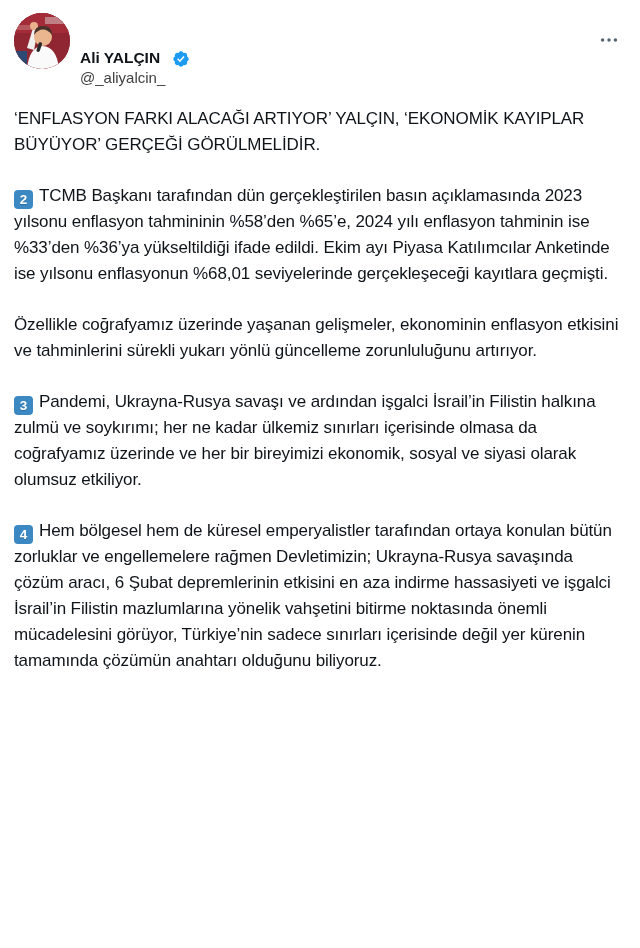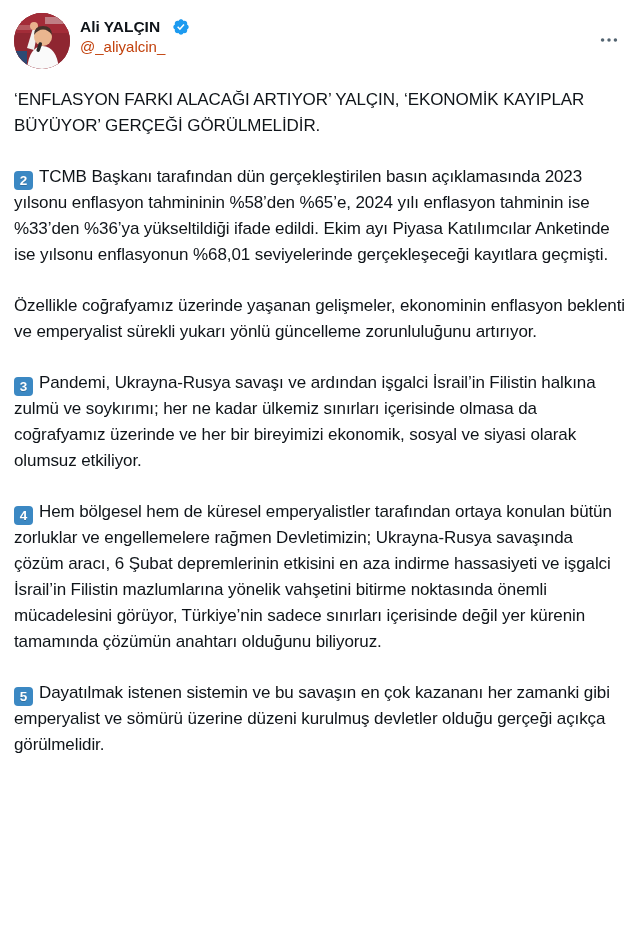--- a/index.html
+++ b/index.html
@@ -14,27 +14,27 @@
 
   
   .tweet-header { display: flex; align-items: flex-start; position: relative; }
   .avatar {
     width: 56px; height: 56px; border-radius: 50%;
     overflow: hidden; flex: 0 0 56px; cursor: pointer;
     background: #8f2631;
   }
   .avatar svg { display: block; width: 56px; height: 56px; }
   .names { margin-left: 10px; padding-top: 4px; min-width: 0; }
-  .name-row { display: flex; gap: 12px; }
+  .name-row { display: flex; align-items: center; gap: 12px; margin-top: 31px; }
   .display-name {
     font-size: 15.5px; font-weight: 700; line-height: 20px;
     color: #0f1419; cursor: pointer; white-space: nowrap;
   }
   .verified { width: 18px; height: 18px; flex: 0 0 18px; margin-top: 1px; }
-  .handle { font-size: 15px; line-height: 20px; color: #c2410c; cursor: pointer; }
+  .handle { font-size: 15px; line-height: 20px; color: #404040; cursor: pointer; }
   .more-button {
     position: absolute; right: 0; top: 0;
     width: 34px; height: 34px; margin-top: 10px;
     display: flex; align-items: center; justify-content: center;
     border-radius: 50%; cursor: pointer;
   }
 
   
   .tweet-body {
     margin-top: 18px;
@@ -96,23 +96,22 @@
     </div>
 
   </div>
 
   <div class="tweet-body">
     <p class="para">‘ENFLASYON FARKI ALACAĞI ARTIYOR’ YALÇIN, ‘EKONOMİK KAYIPLAR BÜYÜYOR’ GERÇEĞİ GÖRÜLMELİDİR.</p>
     <div id="paragraphs">
 
   <p class="para"><span class="keycap">2</span><span>TCMB Başkanı tarafından dün gerçekleştirilen basın açıklamasında 2023 yılsonu enflasyon tahmininin %58’den %65’e, 2024 yılı enflasyon tahminin ise %33’den %36’ya yükseltildiği ifade edildi. Ekim ayı Piyasa Katılımcılar Anketinde ise yılsonu enflasyonun %68,01 seviyelerinde gerçekleşeceği kayıtlara geçmişti.</span></p>
 
-  <p class="para"><span>Özellikle coğrafyamız üzerinde yaşanan gelişmeler, ekonominin enflasyon beklenti ve emperyalist sürekli yukarı yönlü güncelleme zorunluluğunu artırıyor.</span></p>
+  <p class="para"><span>Özellikle coğrafyamız üzerinde yaşanan gelişmeler, ekonominin enflasyon etkisini ve tahminlerini sürekli yukarı yönlü güncelleme zorunluluğunu artırıyor.</span></p>
 
   <p class="para"><span class="keycap">3</span><span>Pandemi, Ukrayna-Rusya savaşı ve ardından işgalci İsrail’in Filistin halkına zulmü ve soykırımı; her ne kadar ülkemiz sınırları içerisinde olmasa da coğrafyamız üzerinde ve her bir bireyimizi ekonomik, sosyal ve siyasi olarak olumsuz etkiliyor.</span></p>
 
   <p class="para"><span class="keycap">4</span><span>Hem bölgesel hem de küresel emperyalistler tarafından ortaya konulan bütün zorluklar ve engellemelere rağmen Devletimizin; Ukrayna-Rusya savaşında çözüm aracı, 6 Şubat depremlerinin etkisini en aza indirme hassasiyeti ve işgalci İsrail’in Filistin mazlumlarına yönelik vahşetini bitirme noktasında önemli mücadelesini görüyor, Türkiye’nin sadece sınırları içerisinde değil yer kürenin tamamında çözümün anahtarı olduğunu biliyoruz.</span></p>
 
-  <p class="para"><span class="keycap">5</span><span>Dayatılmak istenen sistemin ve bu savaşın en çok kazananı her zamanki gibi emperyalist ve sömürü üzerine düzeni kurulmuş devletler olduğu gerçeği açıkça görülmelidir.</span></p>
 </div>
   </div>
 
 </div>
 
 </body></html>

